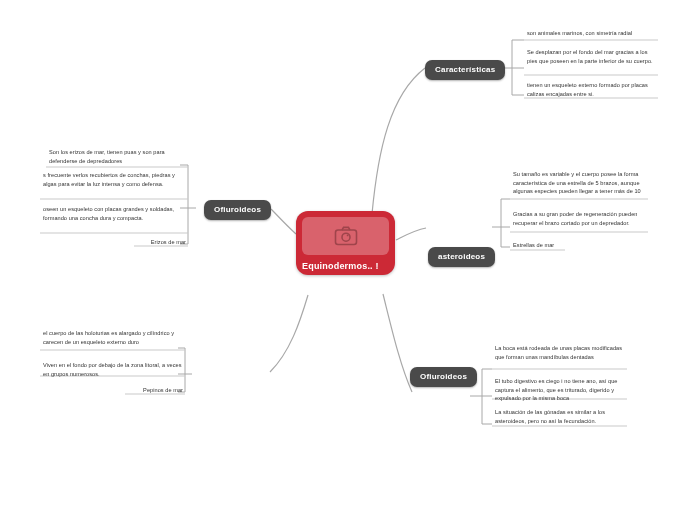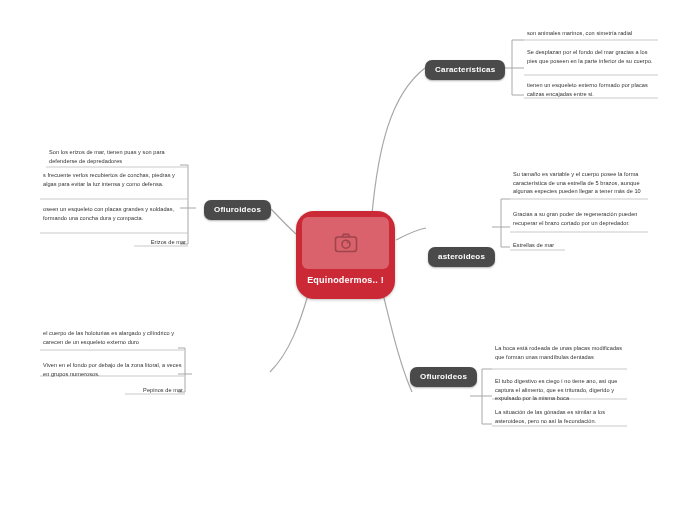--- a/index.html
+++ b/index.html
@@ -17,27 +17,26 @@
   svg.links {
     position: absolute; left: 0; top: 0;
     width: 697px; height: 520px;
     pointer-events: none;
   }
 
   
   .center-node {
     position: absolute;
     left: 296px; top: 211px;
-    width: 99px; height: 88px;
+    width: 99px; height: 64px;
     background: #cc2936;
-    border-radius: 18px;
+    border-radius: 12px;
     box-shadow: 0 1px 3px rgba(0,0,0,0.25);
     display: flex;
     flex-direction: column;
-    align-items: center;
     padding: 6px 6px 4px 6px;
   }
   .center-image {
     width: 87px; height: 52px;
     background: #d9626c;
     border-radius: 6px;
     display: flex; align-items: center; justify-content: center;
   }
   .center-image svg { display: block; opacity: .75; }
   .center-label {

